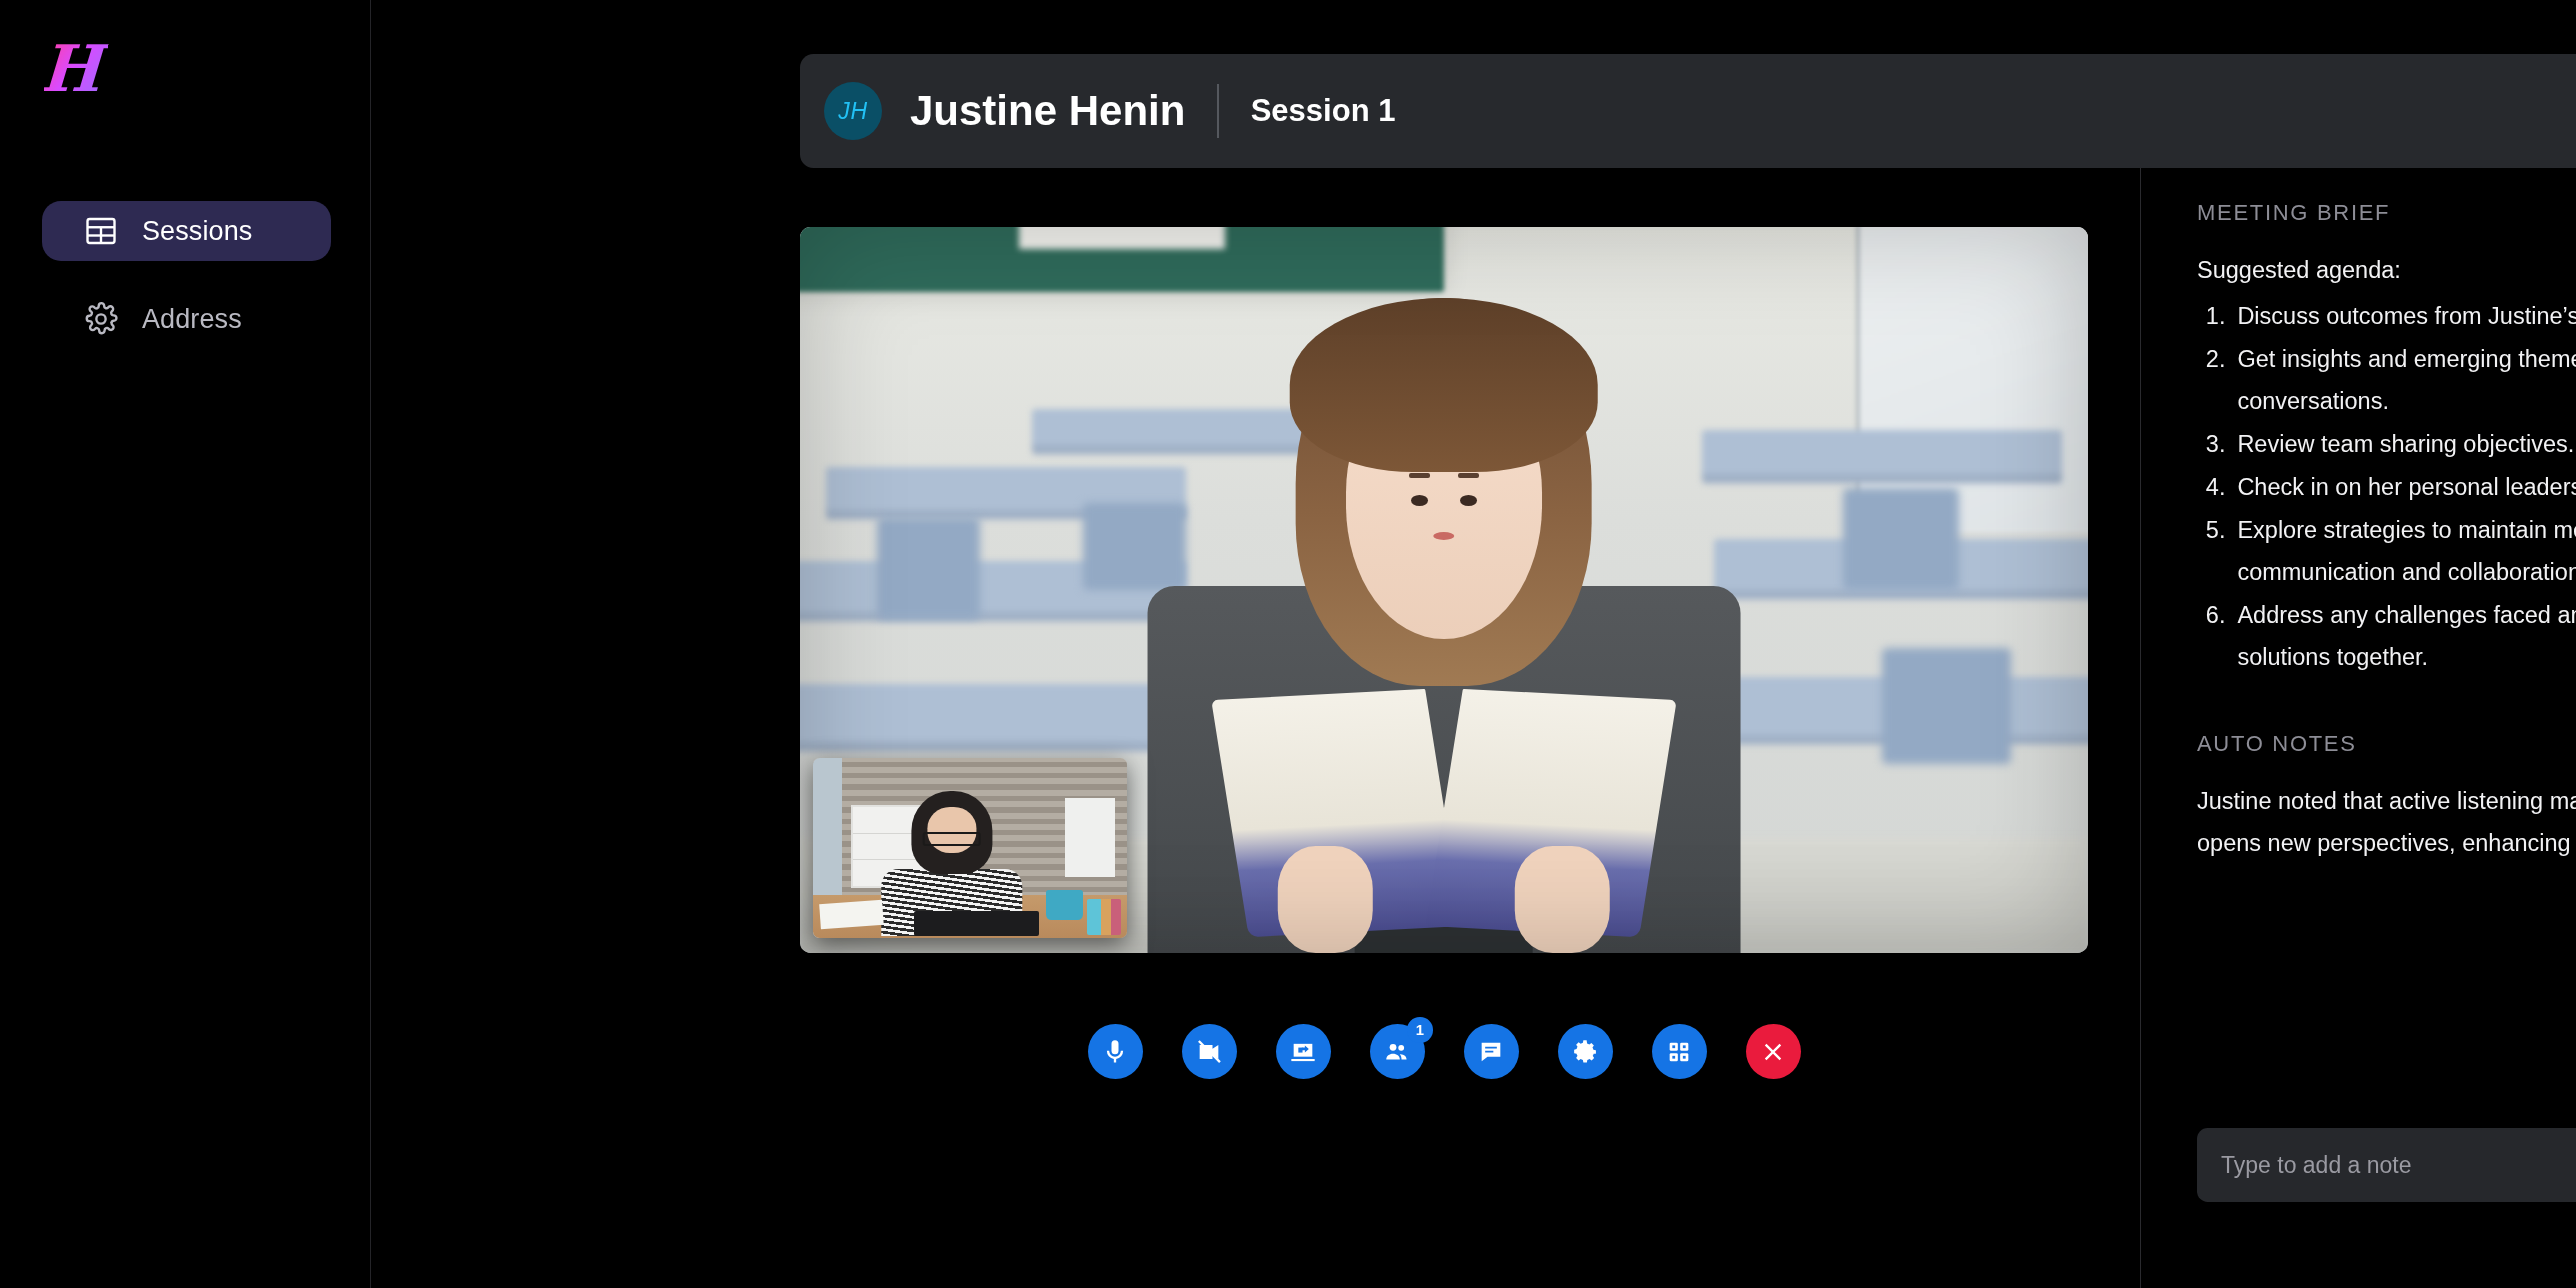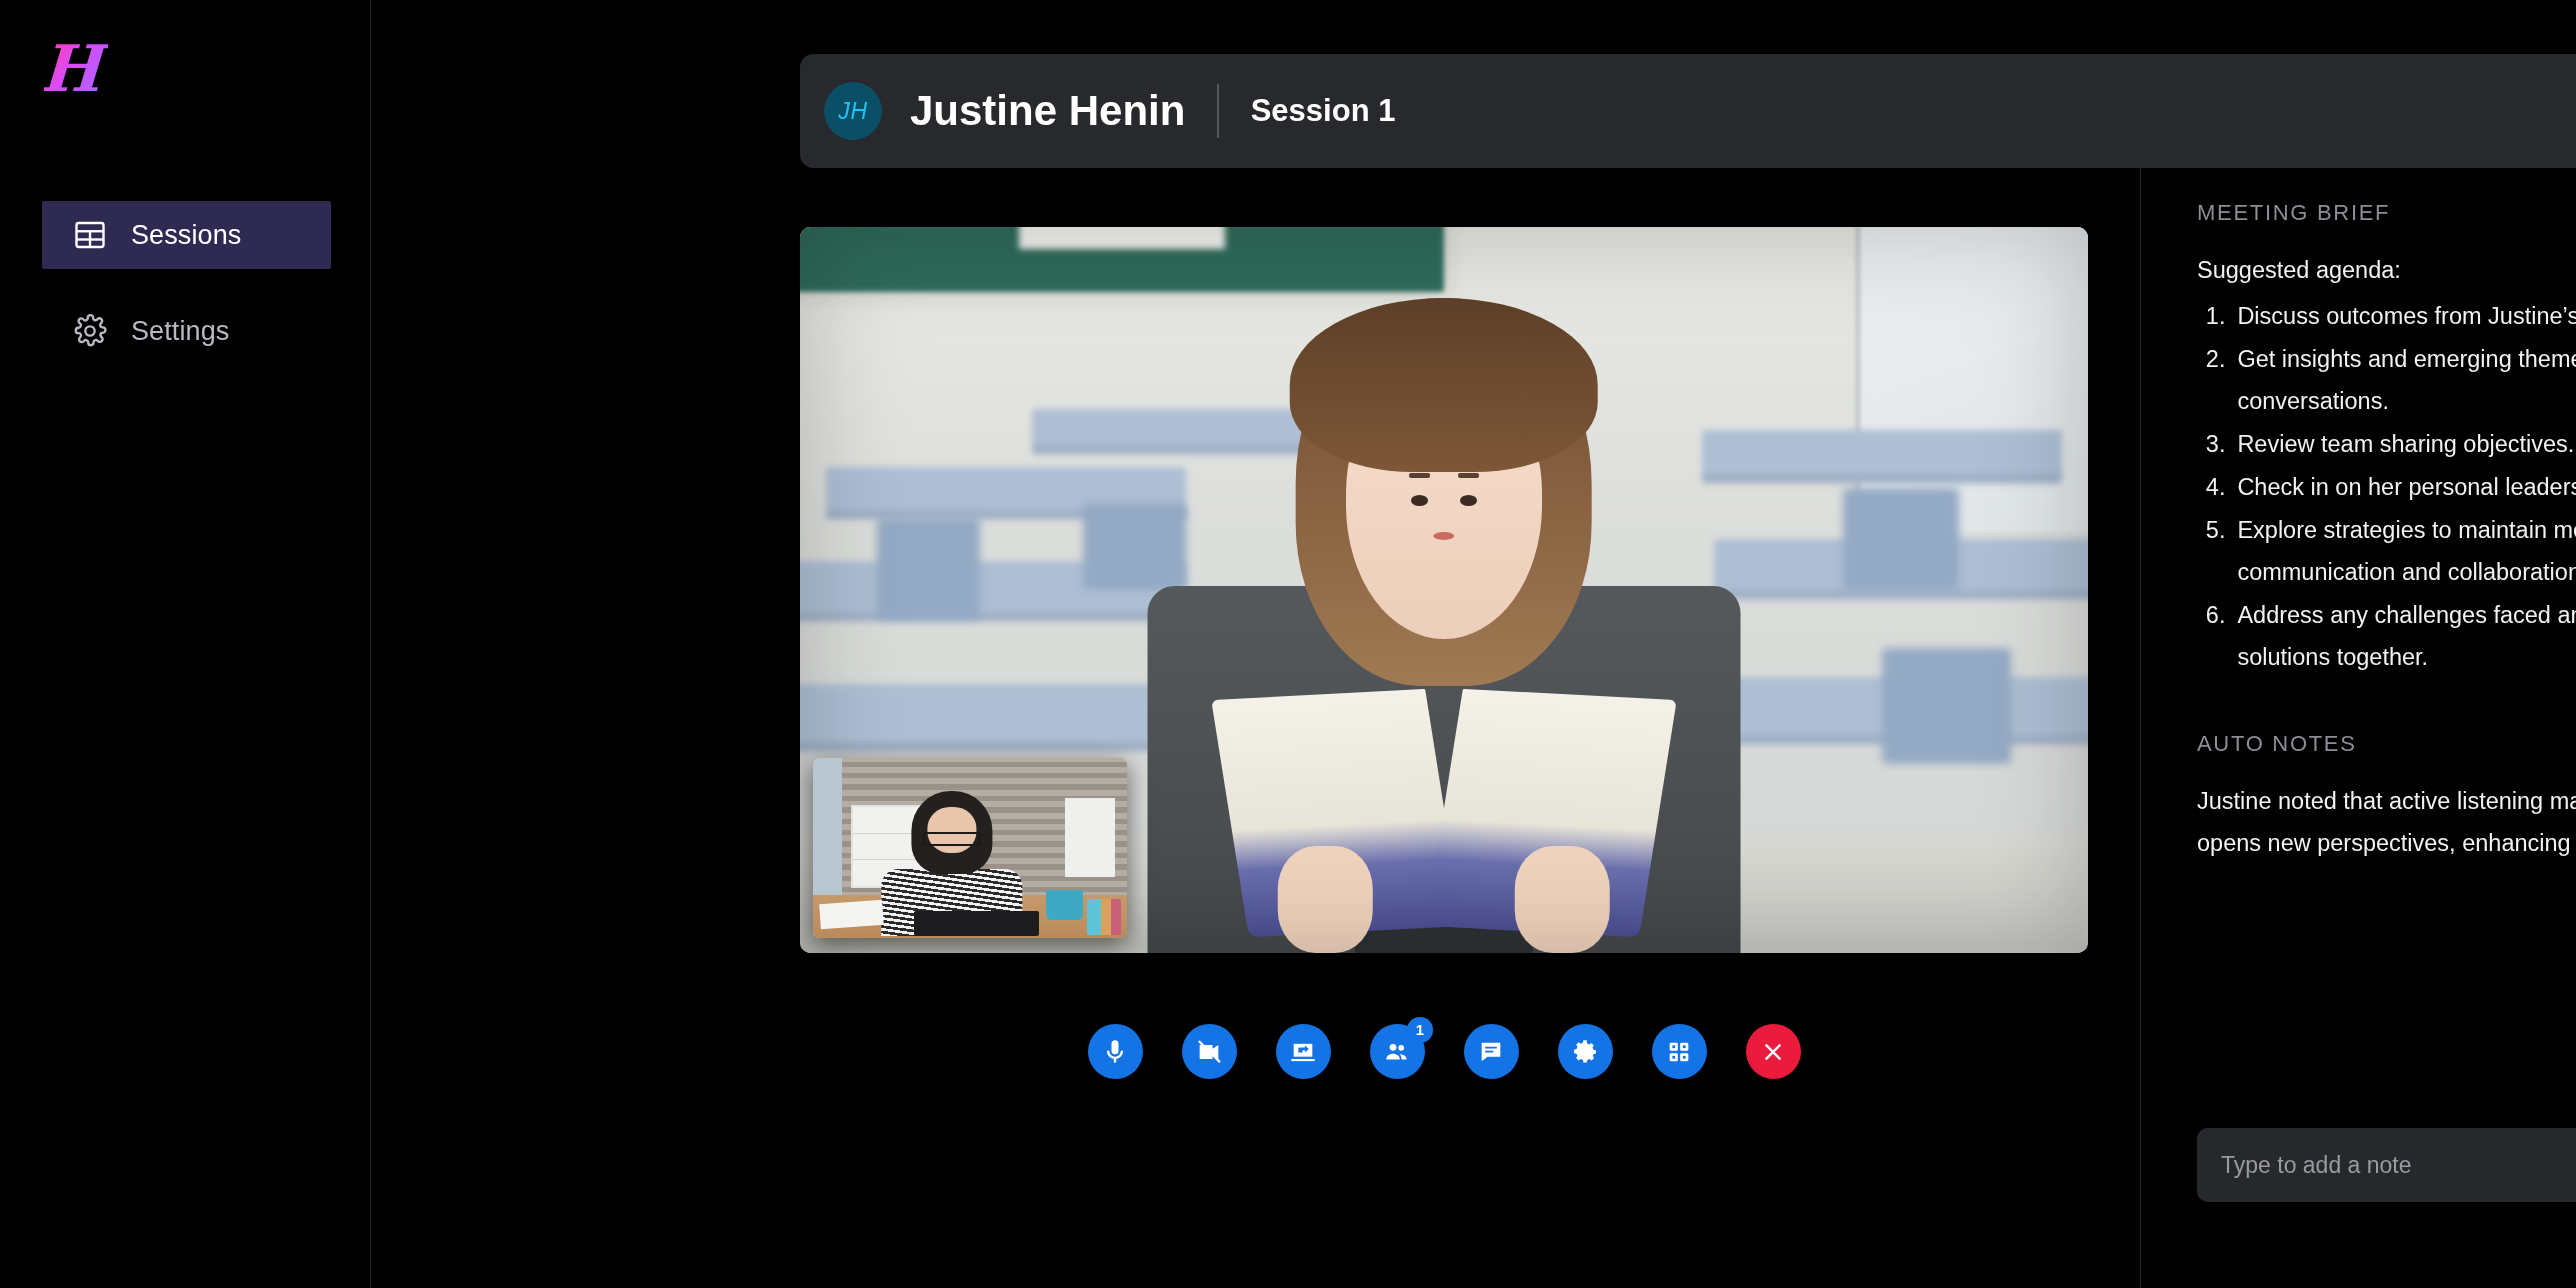--- a/index.html
+++ b/index.html
@@ -30,24 +30,24 @@
     font-size: 64px; line-height: 1;
     background: linear-gradient(120deg,#ff3fa4 0%, #d94bff 45%, #9f6bff 100%);
     -webkit-background-clip: text; background-clip: text;
     -webkit-text-fill-color: transparent; color: transparent;
     text-shadow: 0 0 0 transparent;
     transform: skewX(-6deg);
   }
   .nav { position: absolute; left: 0; top: 201px; width: 371px; }
   .nav-item {
     display: flex; align-items: center;
-    height: 68px;
+    height: 60px;
     margin: 0 40px 13.4px 42px;
-    padding-left: 30px;
-    border-radius: 2px;
+    padding-left: 41px;
+    border-radius: 19px;
     color: #b9b9c2;
     gap: 23px;
   }
   .nav-item.active { background: #2E2A52; color: #ffffff; }
   .nav-item .ico { width: 36px; height: 36px; display: flex; align-items: center; justify-content: center; flex: 0 0 36px; }
   .nav-item .ico svg { width: 36px; height: 36px; display:block; }
   .nav-label { font-size: 27px; letter-spacing: 0.1px; white-space: nowrap; }
   .nav-item:not(.active) { margin-top: 28px; margin-bottom: 28px; }
 
   
@@ -211,21 +211,21 @@
 
 
 
       <div class="nav-item">
         <span class="ico">
           <svg viewBox="0 0 24 24" fill="none" stroke="#b9b9c2" stroke-width="1.6">
             <circle cx="12" cy="12" r="3.1"></circle>
             <path d="M19.2 14.2a1.5 1.5 0 0 0 .3 1.7l.1.1a1.8 1.8 0 1 1-2.5 2.5l-.1-.1a1.5 1.5 0 0 0-1.7-.3 1.5 1.5 0 0 0-.9 1.4v.2a1.8 1.8 0 1 1-3.6 0v-.1a1.5 1.5 0 0 0-1-1.4 1.5 1.5 0 0 0-1.7.3l-.1.1a1.8 1.8 0 1 1-2.5-2.5l.1-.1a1.5 1.5 0 0 0 .3-1.7 1.5 1.5 0 0 0-1.4-.9h-.2a1.8 1.8 0 1 1 0-3.6h.1a1.5 1.5 0 0 0 1.4-1 1.5 1.5 0 0 0-.3-1.7l-.1-.1A1.8 1.8 0 1 1 7.7 4.4l.1.1a1.5 1.5 0 0 0 1.7.3h.1a1.5 1.5 0 0 0 .9-1.4v-.2a1.8 1.8 0 1 1 3.6 0v.1a1.5 1.5 0 0 0 .9 1.4 1.5 1.5 0 0 0 1.7-.3l.1-.1a1.8 1.8 0 1 1 2.5 2.5l-.1.1a1.5 1.5 0 0 0-.3 1.7v.1a1.5 1.5 0 0 0 1.4.9h.2a1.8 1.8 0 1 1 0 3.6h-.1a1.5 1.5 0 0 0-1.4.9z"></path>
           </svg>
         </span>
-        <span class="nav-label">Settings</span>
+        <span class="nav-label">Address</span>
       </div>
 
     </nav>
   </aside>
 
   <section class="main">
 
     <header class="topbar">
       <div class="avatar">
         <span>JH</span>

